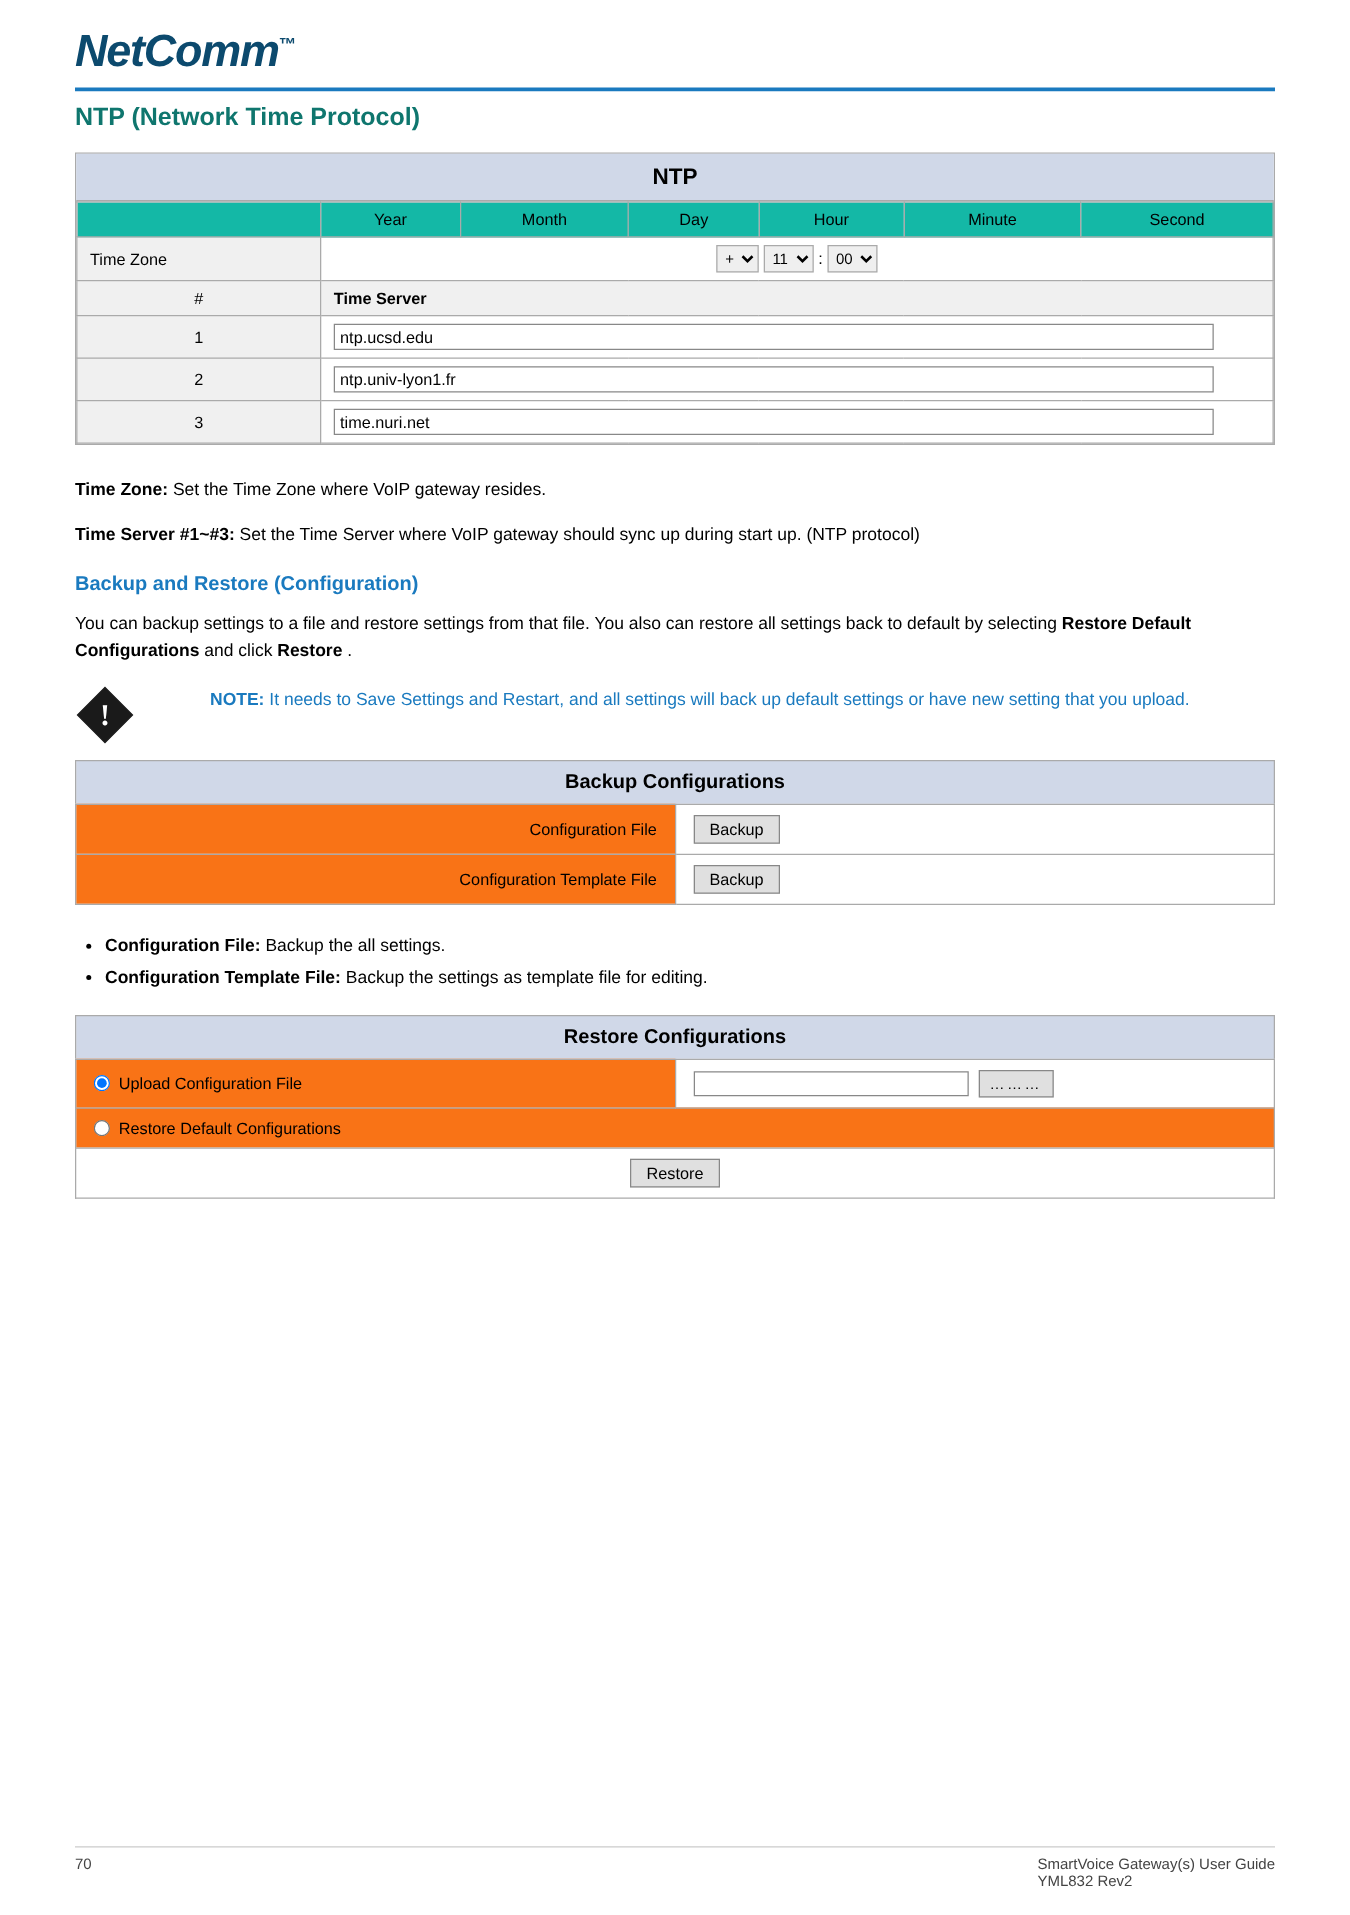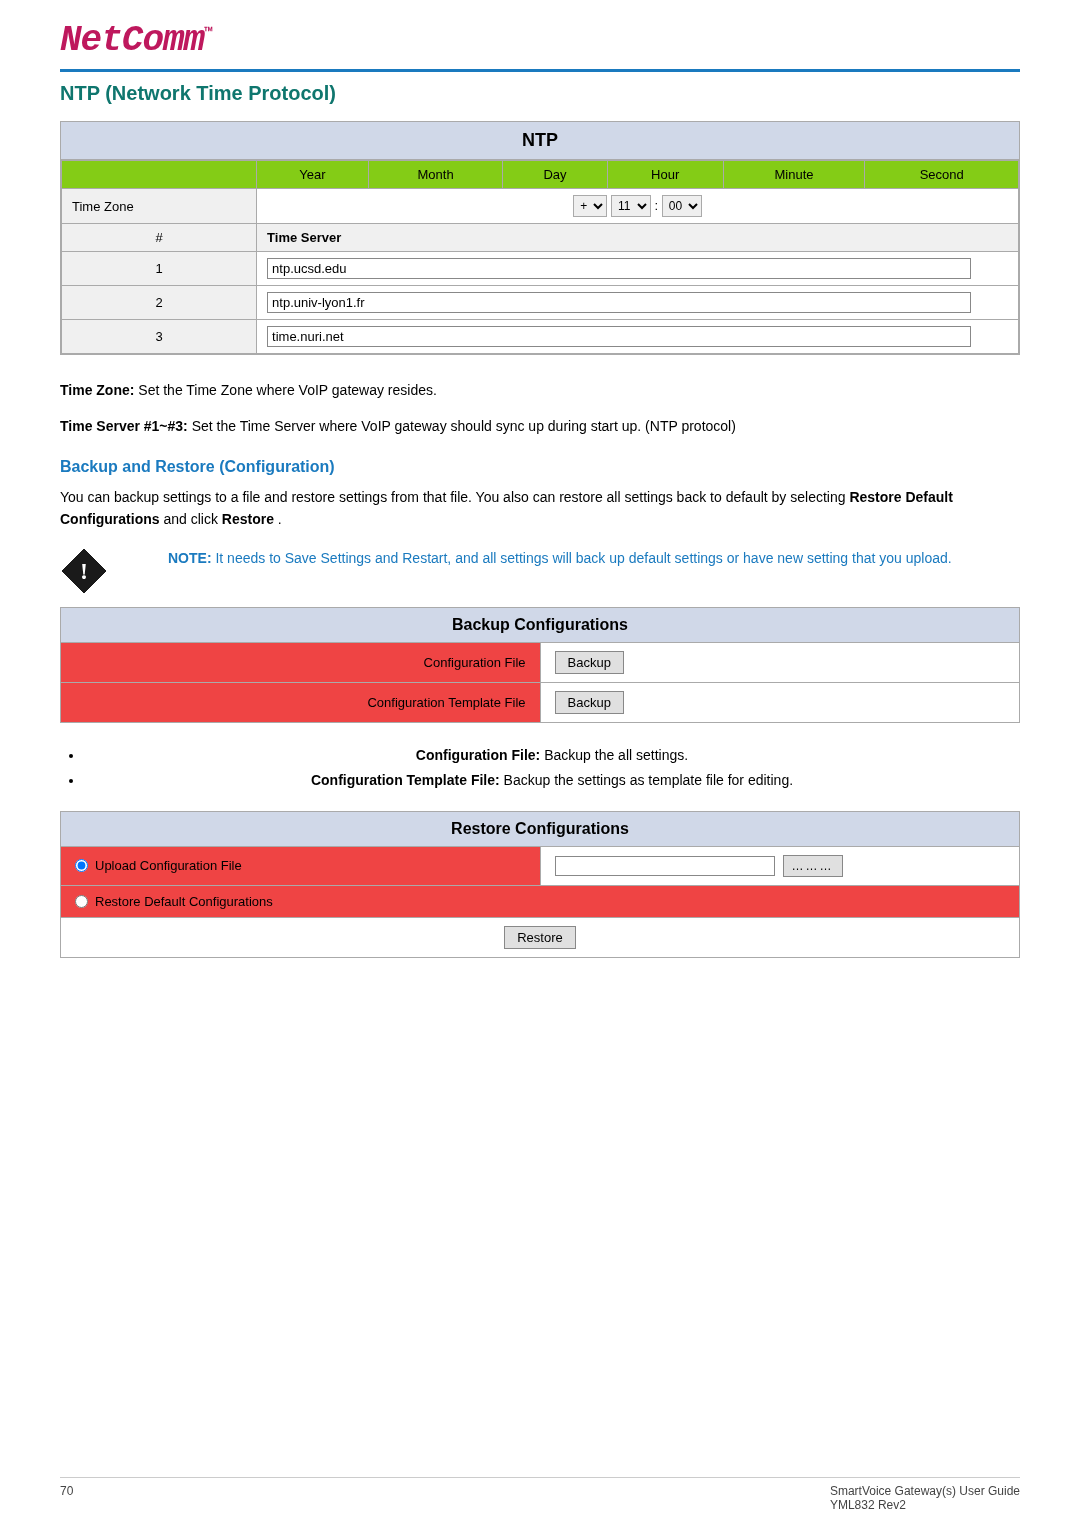--- a/index.html
+++ b/index.html
@@ -18,22 +18,22 @@
       display: flex;
       align-items: center;
       border-bottom: 3px solid #1a7abf;
       padding-bottom: 8px;
       margin-bottom: 10px;
     }
     .logo {
       font-size: 36px;
       font-style: italic;
       font-weight: bold;
-      color: #be185d;
-      font-family: Liberation Mono, monospace;
+      color: #0c4a6e;
+      font-family: Liberation Sans, sans-serif;
       letter-spacing: -1px;
     }
     .logo .tm {
       font-size: 14px;
       vertical-align: super;
       font-style: normal;
     }
 
     
     .section-title {
@@ -60,21 +60,21 @@
       width: 100%;
       border-collapse: collapse;
     }
     .ntp-table th, .ntp-table td {
       border: 1px solid #aaa;
       padding: 6px 10px;
       text-align: center;
       font-size: 13px;
     }
     .ntp-table th {
-      background: #84cc16;
+      background: #14b8a6;
       font-weight: normal;
     }
     .ntp-table td.label {
       text-align: left;
       background: #f0f0f0;
       font-weight: normal;
     }
     .ntp-table td.timeserver {
       text-align: left;
     }
@@ -151,42 +151,41 @@
       border-bottom: 1px solid #aaa;
     }
     .config-table td {
       border: 1px solid #aaa;
       padding: 8px 14px;
       font-size: 13px;
     }
     .config-table td.row-label {
       text-align: right;
       width: 50%;
-      background: #ef4444;
+      background: #f97316;
       margin-top: 40px;
     }
     .config-table td.row-control {
       text-align: left;
       width: 50%;
     }
 
     
     .btn {
       border: 1px solid #888;
       background: #e0e0e0;
       padding: 3px 12px;
       font-size: 13px;
       cursor: pointer;
     }
 
     
     .bullet-list {
       margin: 10px 0 18px 24px;
       line-height: 1.8;
-      text-align: center;
     }
     .bullet-list li {
       list-style-type: disc;
       font-size: 14px;
     }
 
     
     .radio-row {
       display: flex;
       align-items: center;

